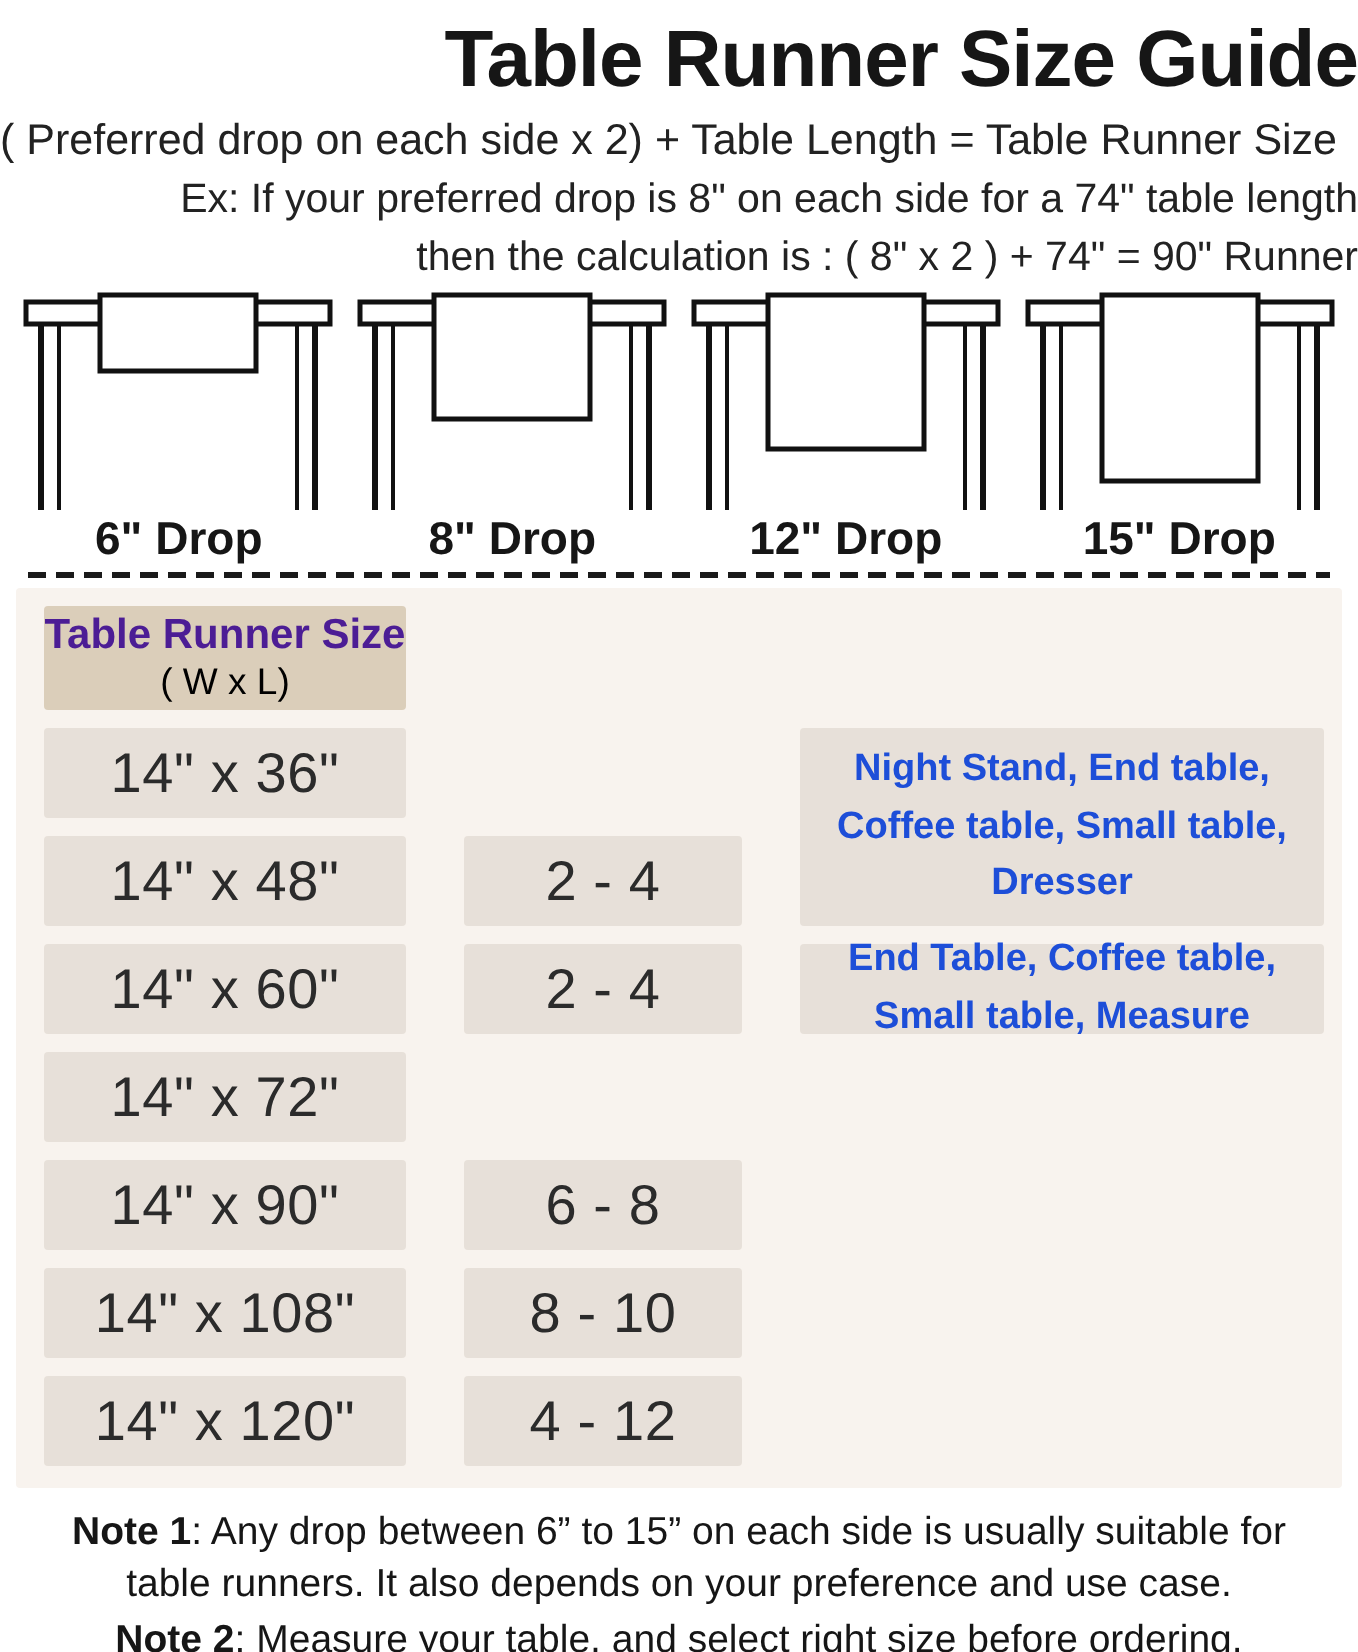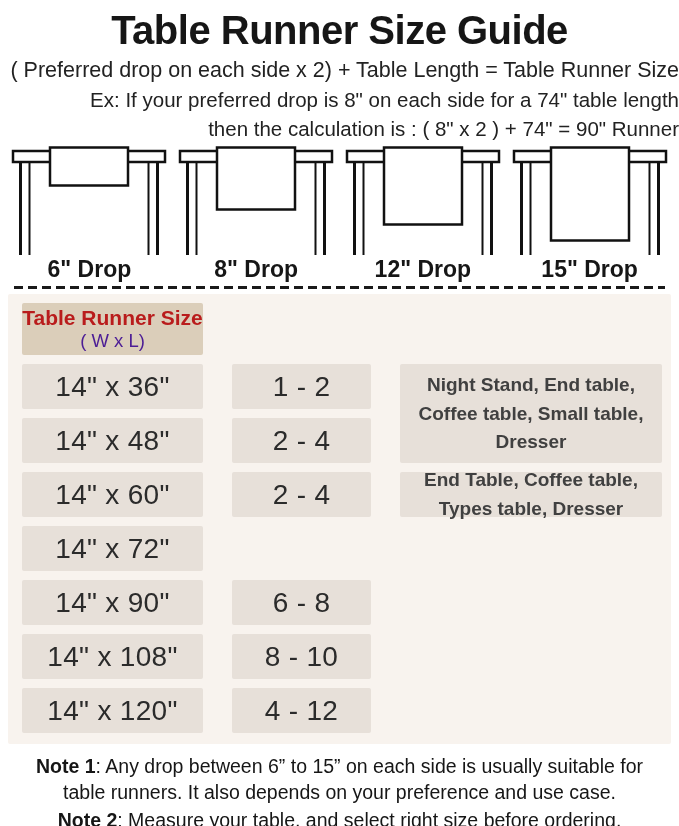--- a/index.html
+++ b/index.html
@@ -1,24 +1,24 @@
 <!DOCTYPE html>
 <html><head>
 <meta charset="utf-8">
 <style>
   html,body{margin:0;padding:0;background:#ffffff;}
   body{
     width:679px;height:826px;overflow:hidden;
     font-family:"Liberation Sans",sans-serif;color:#1a1a1a;
   }
   .title{
-    margin:4px 0 0;text-align:center;
+    margin:4px 0 0;text-align:right;
     font-size:40px;font-weight:bold;letter-spacing:-0.5px;line-height:1.3;color:#161616;
   }
-  .formula{margin:1px 0 0;text-align:right;font-size:21.5px;line-height:1.25;color:#222;}
+  .formula{margin:1px 0 0;text-align:left;font-size:21.5px;line-height:1.25;color:#222;}
   .example{margin:3px 0 0;text-align:right;font-size:20.5px;line-height:1.28;color:#222;}
   .diagrams,.drop-labels{display:flex;justify-content:space-between;padding:0 6px;}
   .diagrams{margin-top:3px;height:110px;}
   .diagram{width:25%;display:flex;justify-content:center;align-items:flex-start;}
   .drop-labels{margin-top:1px;}
   .drop-label{width:25%;text-align:center;font-size:23px;font-weight:bold;color:#161616;}
   .dashed{
     height:3px;margin:3px 14px 0;
     background:repeating-linear-gradient(90deg,#1a1a1a 0 9px,transparent 9px 14px);
   }
@@ -28,30 +28,30 @@
     display:grid;
     grid-template-columns:181px 139px 262px;
     grid-template-rows:52px repeat(7,45px);
     column-gap:29px;row-gap:9px;
     justify-content:space-between;align-items:stretch;
   }
   .hdr{
     background:#dbceba;display:flex;flex-direction:column;justify-content:center;align-items:center;
     text-align:center;border-radius:2px;
   }
-  .hdr-l1{font-size:21px;font-weight:bold;line-height:1.15;color:#b91c1c;}
-  .hdr-l2{font-size:18.5px;line-height:1.2;color:#4c1d95;}
+  .hdr-l1{font-size:21px;font-weight:bold;line-height:1.15;color:#4c1d95;}
+  .hdr-l2{font-size:18.5px;line-height:1.2;color:#000000;}
   .hdr-single{font-size:22px;font-weight:bold;color:#222;}
   .cell{
     background:#e7e0d9;display:flex;justify-content:center;align-items:center;
     text-align:center;border-radius:2px;
   }
   .val{font-size:28px;color:#2b2b2b;letter-spacing:0.3px;}
   .types{
-    font-size:19px;font-weight:bold;line-height:1.5;color:#404040;padding:6px 12px;box-sizing:border-box;
+    font-size:19px;font-weight:bold;line-height:1.5;color:#1d4ed8;padding:6px 12px;box-sizing:border-box;
   }
   .c1{grid-column:1}.c2{grid-column:2}.c3{grid-column:3}
   .gr1{grid-row:1}.gr2{grid-row:2}.gr3{grid-row:3}.gr4{grid-row:4}
   .gr5{grid-row:5}.gr6{grid-row:6}.gr7{grid-row:7}.gr8{grid-row:8}
   .span2{grid-row:2 / span 2}
   .span4{grid-row:5 / span 4}
   .notes{margin:10px 10px 0;text-align:center;font-size:19.5px;line-height:1.32;color:#161616;}
   .notes p{margin:0 16px 2px;}
   .notes b{font-weight:bold;}
   svg{display:block;}
@@ -119,23 +119,20 @@
 <div class="panel">
 
   <div class="hdr gr1 c1">
     <div class="hdr-l1">Table Runner Size</div>
     <div class="hdr-l2">( W x L)</div>
   </div>
 
   <div class="cell gr2 c1">
       <span class="val">14" x 36"</span>
     </div>
-  <div class="cell gr2 c2">
-      <span class="val">1 - 2</span>
-    </div>
 
   <div class="cell gr3 c1">
       <span class="val">14" x 48"</span>
     </div>
   <div class="cell gr3 c2">
       <span class="val">2 - 4</span>
     </div>
 
   <div class="cell gr4 c1">
       <span class="val">14" x 60"</span>
@@ -163,20 +160,20 @@
     </div>
 
   <div class="cell gr8 c1">
       <span class="val">14" x 120"</span>
     </div>
   <div class="cell gr8 c2">
       <span class="val">4 - 12</span>
     </div>
 
   <div class="cell types span2 c3">Night Stand, End table, Coffee table, Small table, Dresser</div>
-  <div class="cell types gr4 c3">End Table, Coffee table, Types table, Dresser</div>
+  <div class="cell types gr4 c3">End Table, Coffee table, Small table, Measure</div>
 
 </div>
 
 <div class="notes">
   <p><b>Note 1</b><span>: Any drop between 6” to 15” on each side is usually suitable for table runners. It also depends on your preference and use case.</span></p>
   <p><b>Note 2</b><span>: Measure your table, and select right size before ordering.</span></p>
 </div>
 
 </body></html>

